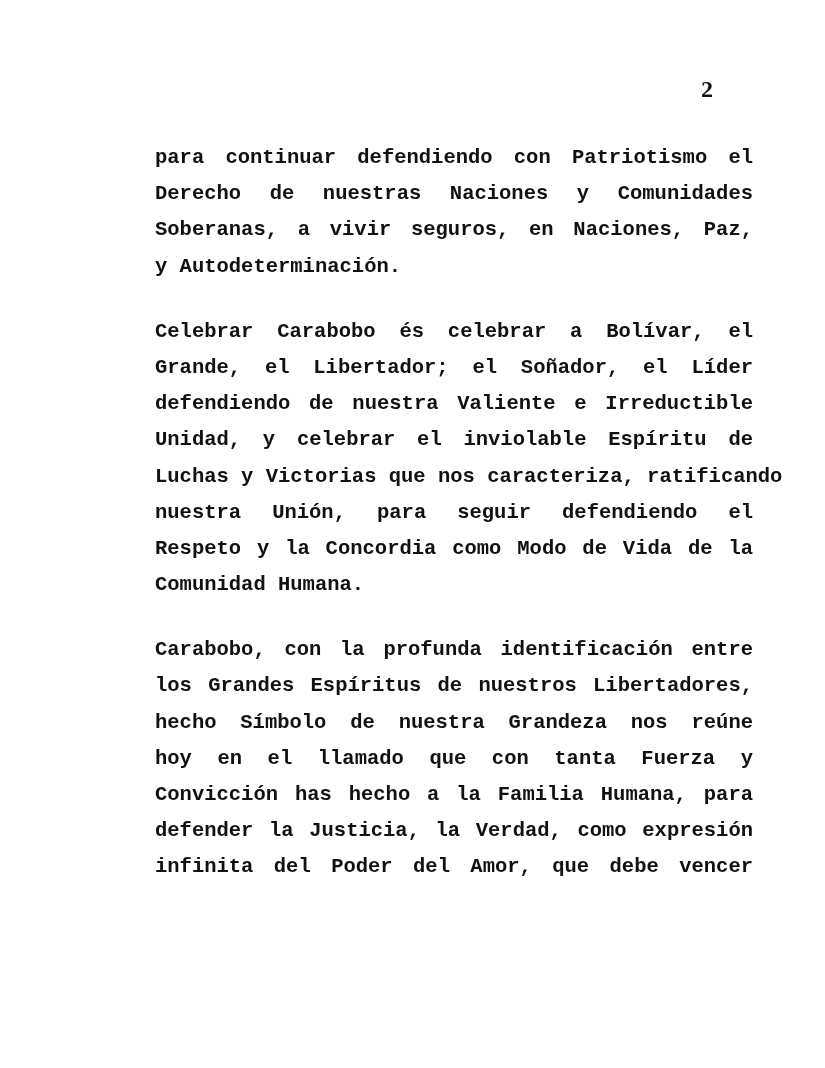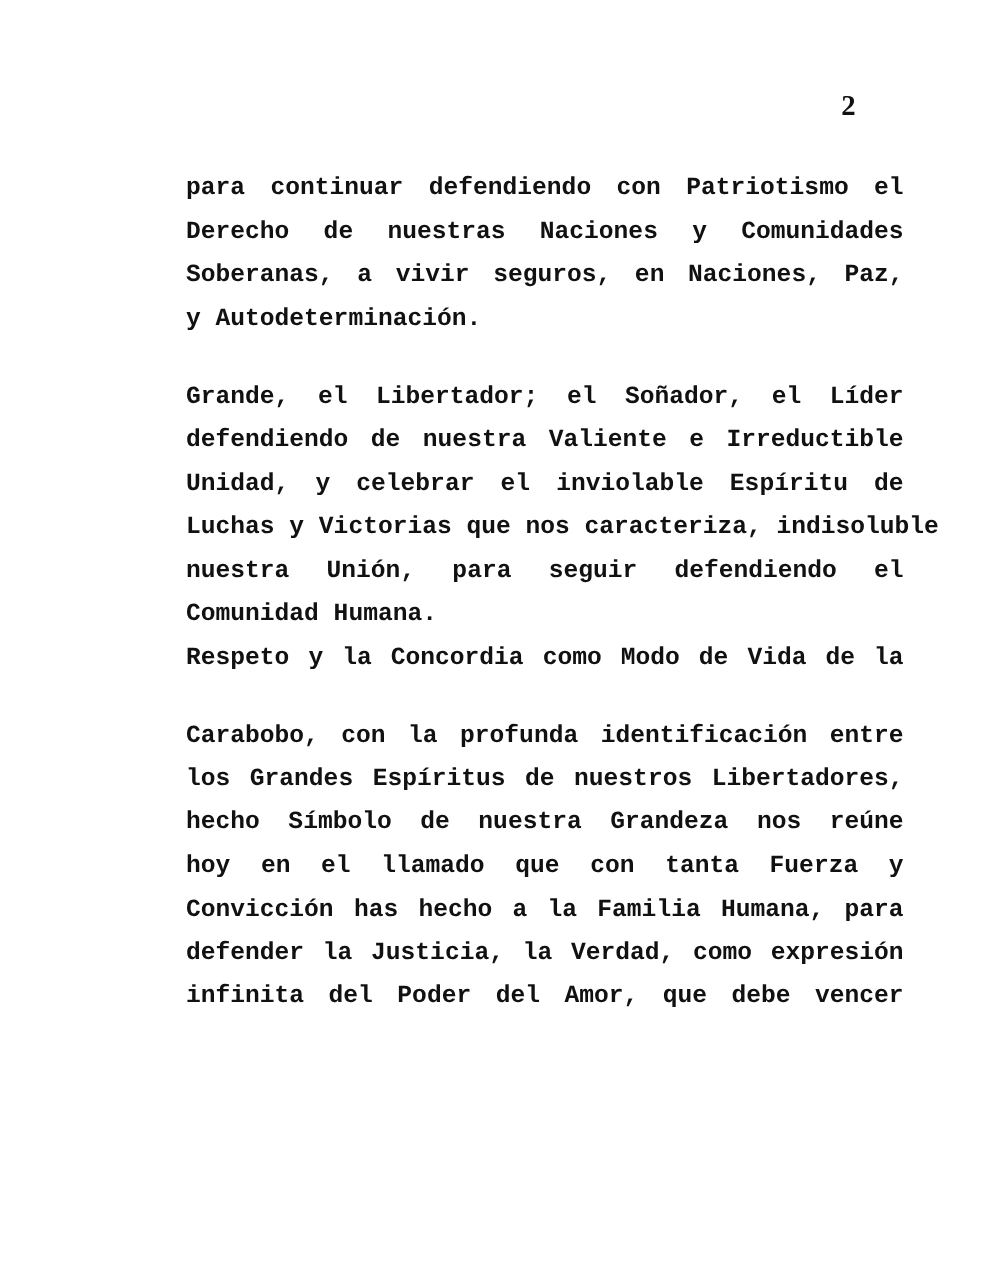--- a/index.html
+++ b/index.html
@@ -54,27 +54,28 @@
 <div class="page-number">2</div>
 
 <div class="body-text">
   <p class="paragraph">
     <span class="line">para continuar defendiendo con Patriotismo el</span>
     <span class="line">Derecho de nuestras Naciones y Comunidades</span>
     <span class="line">Soberanas, a vivir seguros, en Naciones, Paz,</span>
     <span class="line last">y Autodeterminación.</span>
   </p>
   <p class="paragraph">
+    <span class="line">Celebrar Carabobo és celebrar a Bolívar, el</span>
     <span class="line">Grande, el Libertador; el Soñador, el Líder</span>
     <span class="line">defendiendo de nuestra Valiente e Irreductible</span>
     <span class="line">Unidad, y celebrar el inviolable Espíritu de</span>
-    <span class="line">Luchas y Victorias que nos caracteriza, indisoluble</span>
+    <span class="line">Luchas y Victorias que nos caracteriza, ratificando</span>
     <span class="line">nuestra Unión, para seguir defendiendo el</span>
+    <span class="line">Respeto y la Concordia como Modo de Vida de la</span>
     <span class="line last">Comunidad Humana.</span>
-    <span class="line">Respeto y la Concordia como Modo de Vida de la</span>
   </p>
   <p class="paragraph">
     <span class="line">Carabobo, con la profunda identificación entre</span>
     <span class="line">los Grandes Espíritus de nuestros Libertadores,</span>
     <span class="line">hecho Símbolo de nuestra Grandeza nos reúne</span>
     <span class="line">hoy en el llamado que con tanta Fuerza y</span>
     <span class="line">Convicción has hecho a la Familia Humana, para</span>
     <span class="line">defender la Justicia, la Verdad, como expresión</span>
     <span class="line">infinita del Poder del Amor, que debe vencer</span>
   </p>

